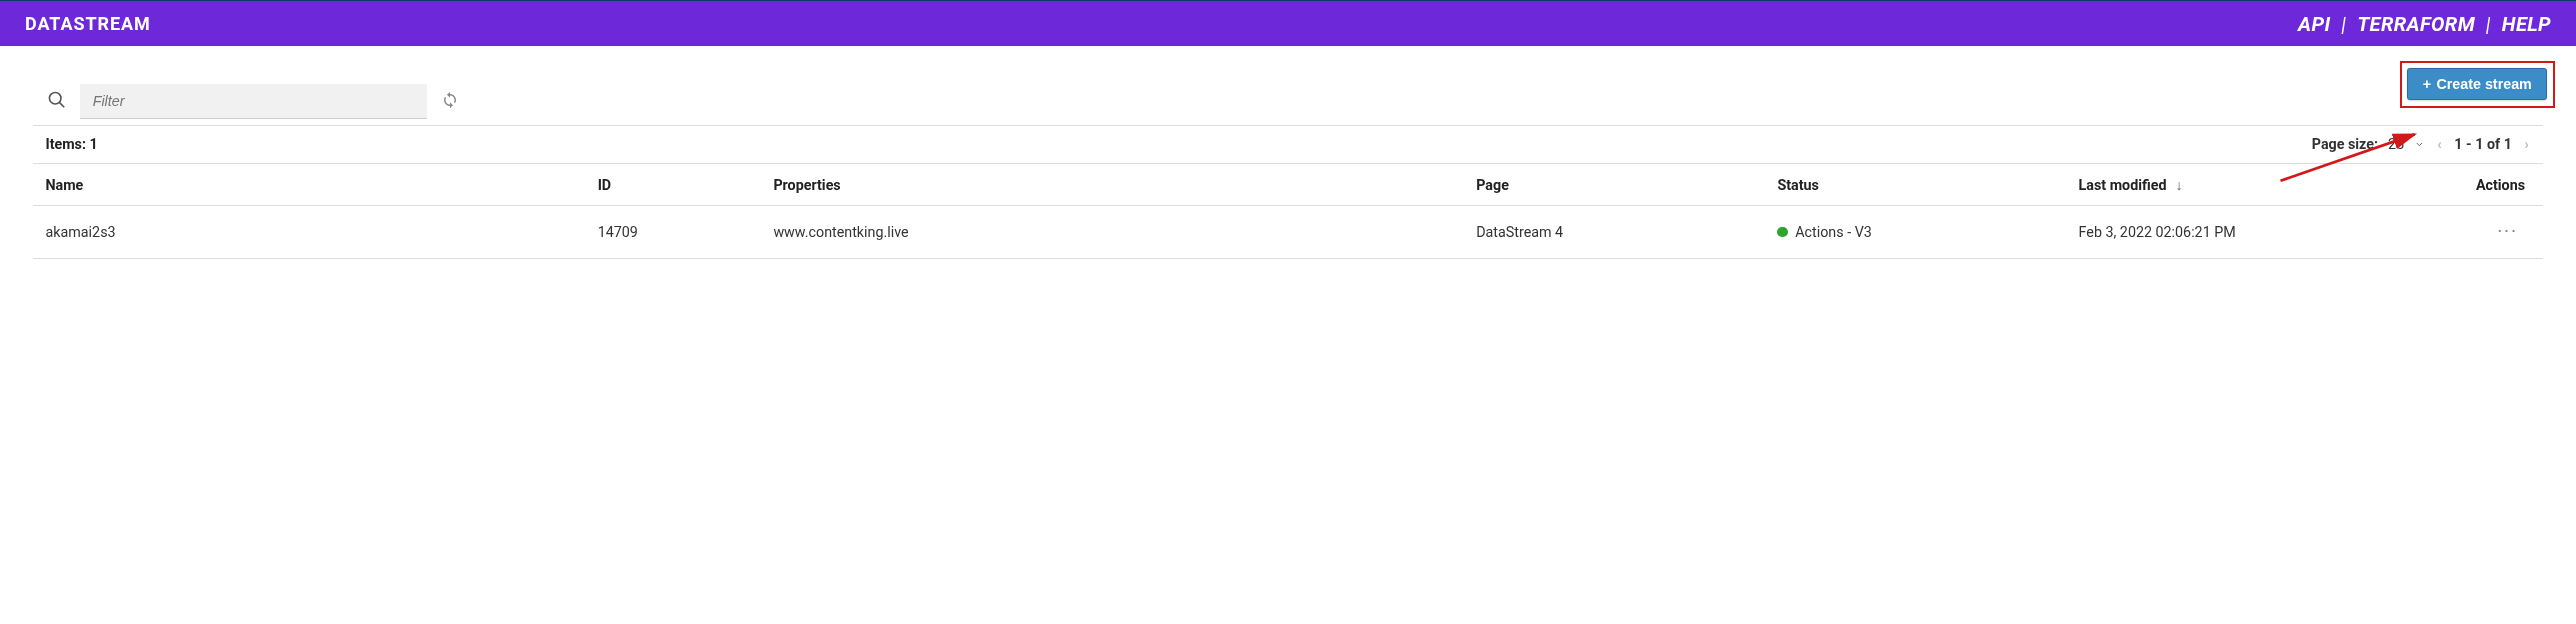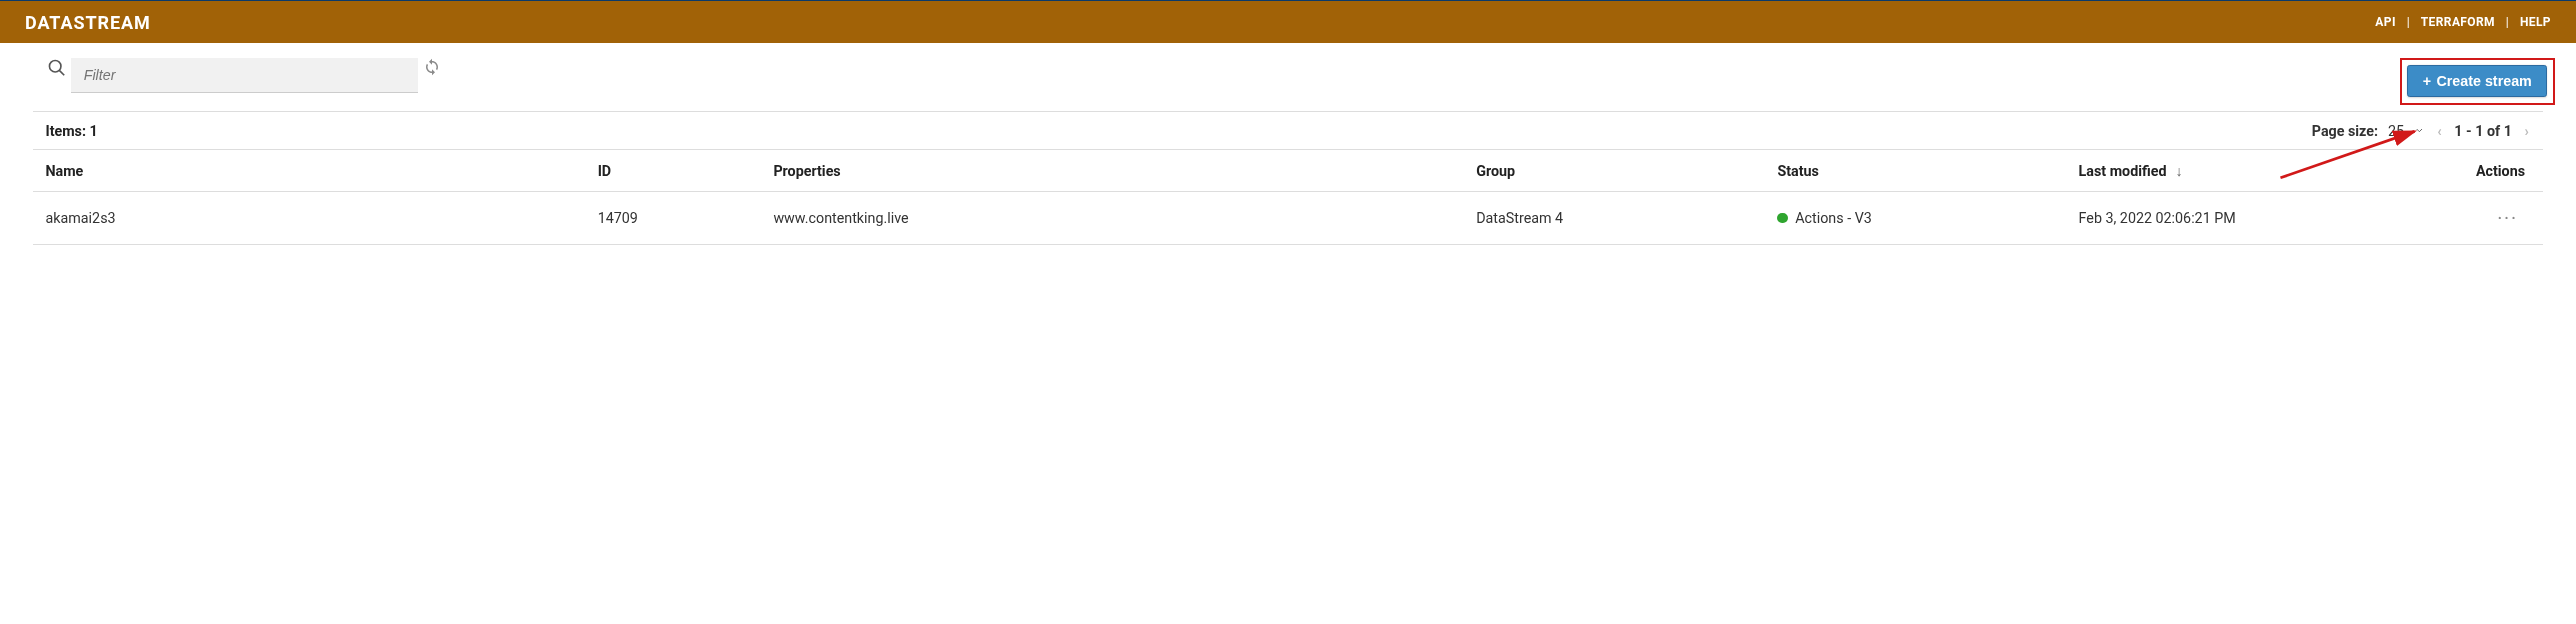--- a/index.html
+++ b/index.html
@@ -3,40 +3,41 @@
   <meta charset="utf-8">
   <style>
     * { box-sizing: border-box; margin: 0; padding: 0; }
     body {
       font-family: -apple-system, BlinkMacSystemFont, "Segoe UI", Roboto, Helvetica, Arial, sans-serif;
       font-size: 14.3px;
       color: #222;
       background: #fff;
     }
     .header {
-      background: #a16207;
+      background: #6d28d9;
       color: #fff;
       display: flex;
       justify-content: space-between;
       align-items: center;
       padding: 10.7px 25px;
       border-top: 1.8px solid #0a3a6b;
     }
     .header-title {
       font-size: 18px;
       font-weight: 700;
       letter-spacing: 0.9px;
     }
     .header-links {
       display: flex;
       align-items: flex-end;
       gap: 7.2px;
-      font-size: 12px;
+      font-size: 20px;
       font-weight: 700;
       letter-spacing: 0.4px;
+      font-style: italic;
     }
     .header-links .divider { color: #fff; font-weight: 400; margin: 0 3.6px;}
     .header-links span[data-name$="-link"] { cursor: pointer; }
 
     .toolbar {
       display: flex;
       justify-content: space-between;
       align-items: flex-start;
       padding: 14.3px 21.5px 0 21.5px;
       position: relative;
@@ -51,21 +52,21 @@
       border-bottom: 0.9px solid #ccc;
       padding: 7.2px 12.5px;
       font-style: italic;
       color: #6a6a6a;
       cursor: pointer;
       display: flex;
       justify-content: space-between;
       align-items: center;
     }
     .group-select .chev { font-style: normal; color: #555; }
-    .filter-row { display: flex; gap: 5px; margin-left: 25px; }
+    .filter-row { display: flex; align-items: center; gap: 14px; margin-left: 25px; margin-top: 23px; }
     .search-icon svg { width: 19.7px; height: 19.7px; stroke: #555; fill: none; }
     .filter-input {
       width: 347px;
       background: #f1f1f1;
       border: none;
       border-bottom: 0.9px solid #ccc;
       padding: 9px 12.5px;
       font-size: 14.3px;
       font-style: italic;
       color: #6a6a6a;
@@ -226,21 +227,21 @@
         <col class="col-type">
         <col class="col-status">
         <col class="col-lm">
         <col class="col-actions">
     </colgroup>
     <thead>
       <tr data-name="table-header-row">
         <th data-name="col-name">Name</th>
         <th data-name="col-id">ID</th>
         <th data-name="col-properties">Properties</th>
-        <th data-name="col-type">Group</th>
+        <th data-name="col-type">Page</th>
         <th data-name="col-status">Status</th>
         <th data-name="col-last-modified">
           <span>Last modified</span>
           <span class="sort-arrow" data-name="sort-desc-icon">↓</span>
         </th>
         <th class="actions-head" data-name="col-actions">Actions</th>
       </tr>
     </thead>
     <tbody>
       <tr data-name="table-row">

